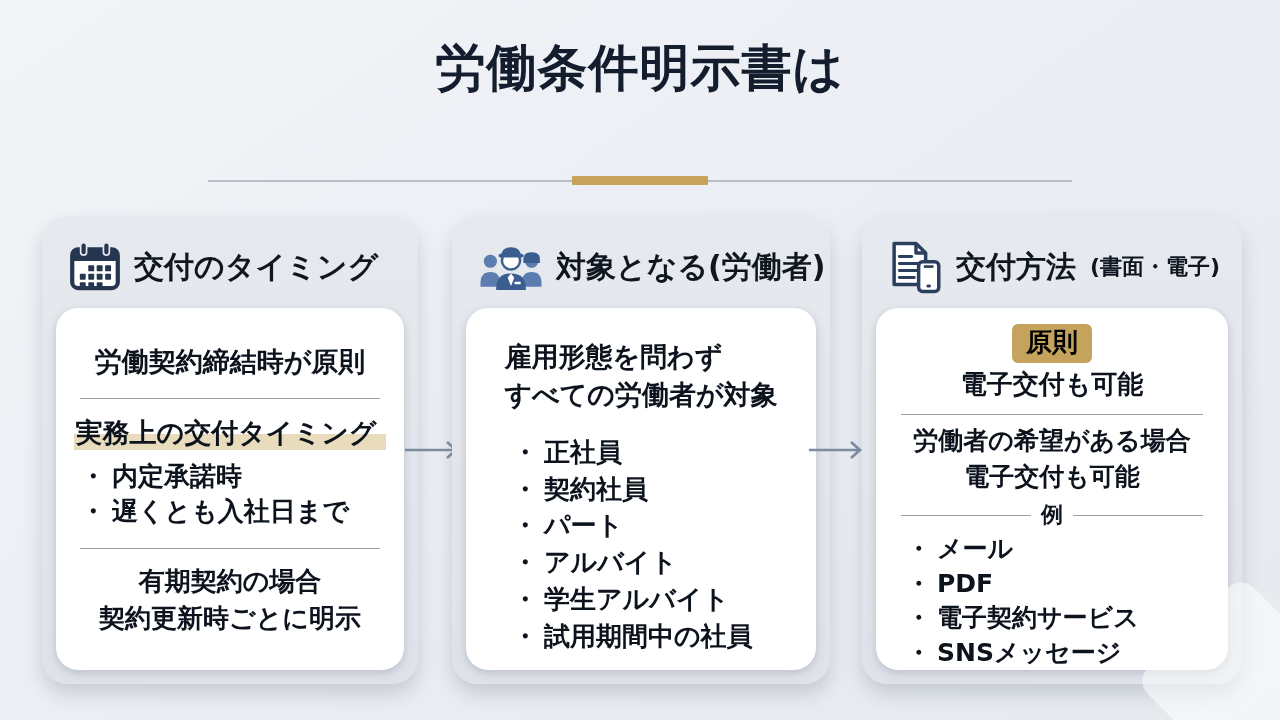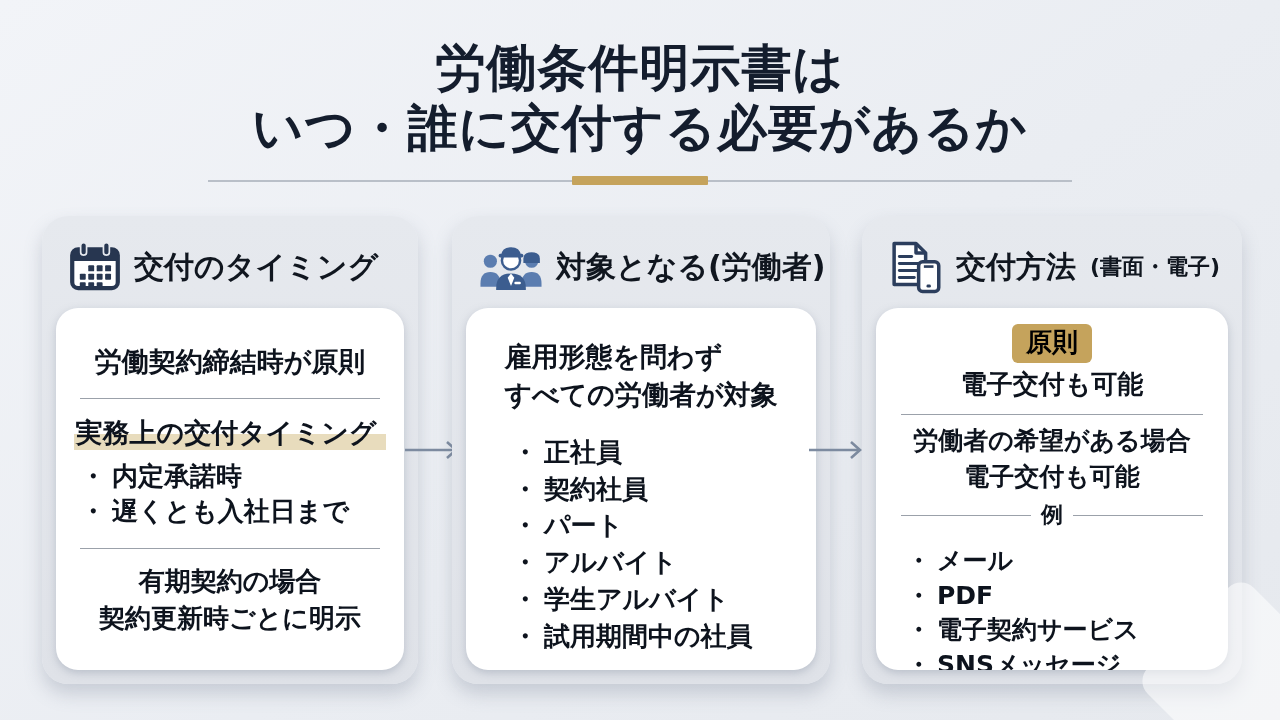--- a/index.html
+++ b/index.html
@@ -79,21 +79,21 @@
     background:#c5a35c; color:#000000;
     font-size:26px; font-weight:800;
     padding:1px 14px 3px; border-radius:6px;
   }
   .c3-principle { margin-top:4px; font-size:26px; font-weight:800; }
   .c3-div1 { margin-top:12px; }
   .c3-electronic { margin-top:8px; font-size:25px; font-weight:800; text-align:center; line-height:1.42; white-space:nowrap; }
   .c3-example { width:86%; display:flex; align-items:center; gap:10px; margin-top:6px; flex:0 0 auto; }
   .c3-example .line { flex:1; height:1px; background:#9ba1aa; }
   .c3-example .ex-label { font-size:22px; font-weight:800; }
-  .c3-list { list-style:none; margin-top:14px; align-self:flex-start; padding-left:30px; }
+  .c3-list { list-style:none; margin-top:2px; align-self:flex-start; padding-left:30px; }
   .c3-list li { font-size:25px; font-weight:800; line-height:1.38; white-space:nowrap; }
 
   .bullet { margin-right:6px; }
 
   
   .flow-arrow { position:absolute; top:438px; width:60px; height:24px; }
   .arrow-1 { left:404px; }
   .arrow-2 { left:808px; }
 
   
@@ -101,21 +101,20 @@
     position:absolute; right:-36px; bottom:-36px; width:150px; height:150px;
     background:rgba(255,255,255,0.55); transform:rotate(45deg);
     border-radius:18px;
   }
 </style>
 </head>
 <body>
 
 <div class="title-wrap">
   <div class="title-line">労働条件明示書は</div>
-  <div class="title-line">いつ・誰に交付する必要があるか</div>
 </div>
 <div class="title-divider"></div>
 <div class="title-divider-accent"></div>
 
 <div class="panel panel-1">
   <div class="panel-header">
     <span class="hdr-icon">
       <svg width="54" height="54" viewBox="0 0 64 64">
         <rect x="5" y="11" width="54" height="46" rx="7" fill="#ffffff" stroke="#273650" stroke-width="5"></rect>
         <path d="M5 18 q0-7 7-7 h40 q7 0 7 7 v7 H5 Z" fill="#273650"></path>

